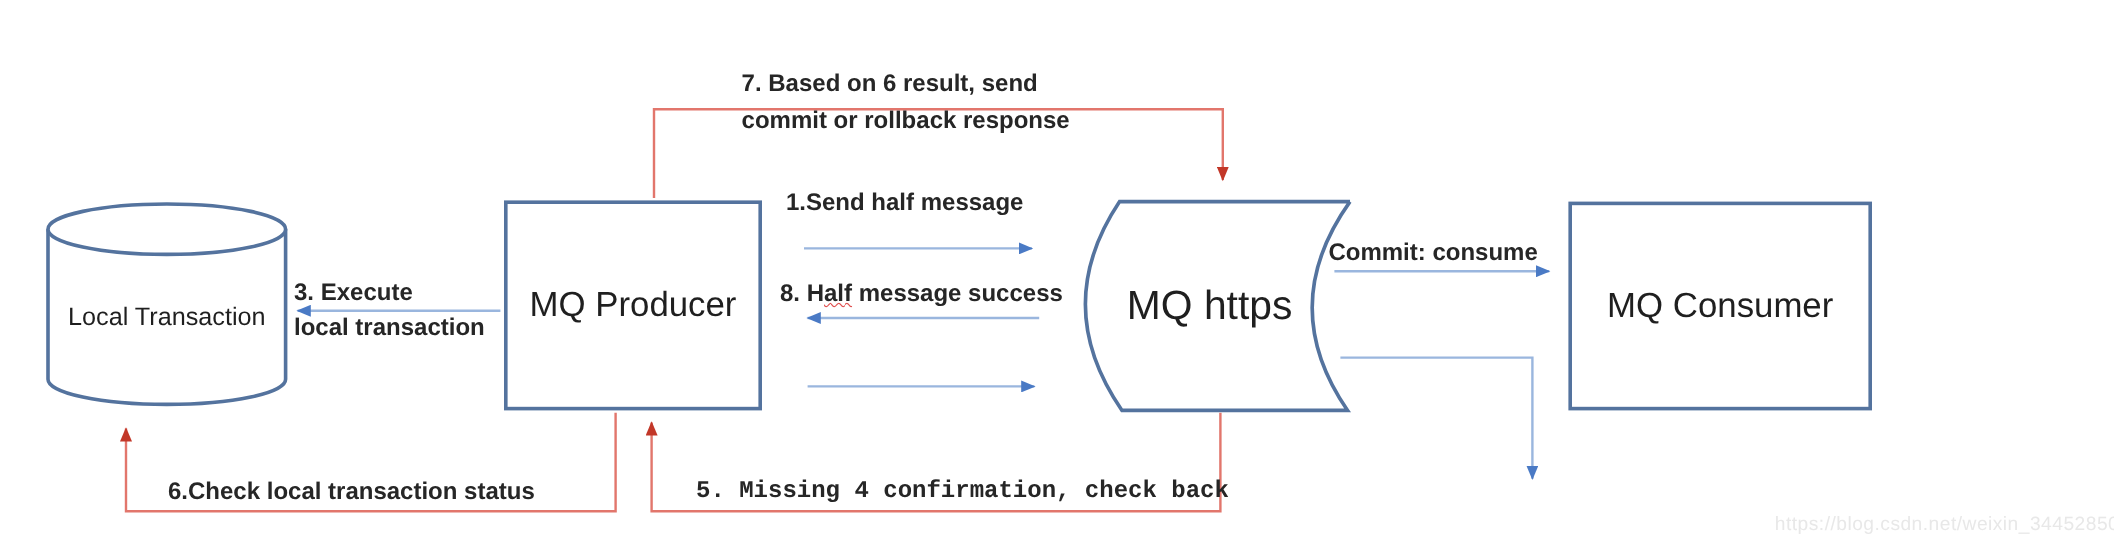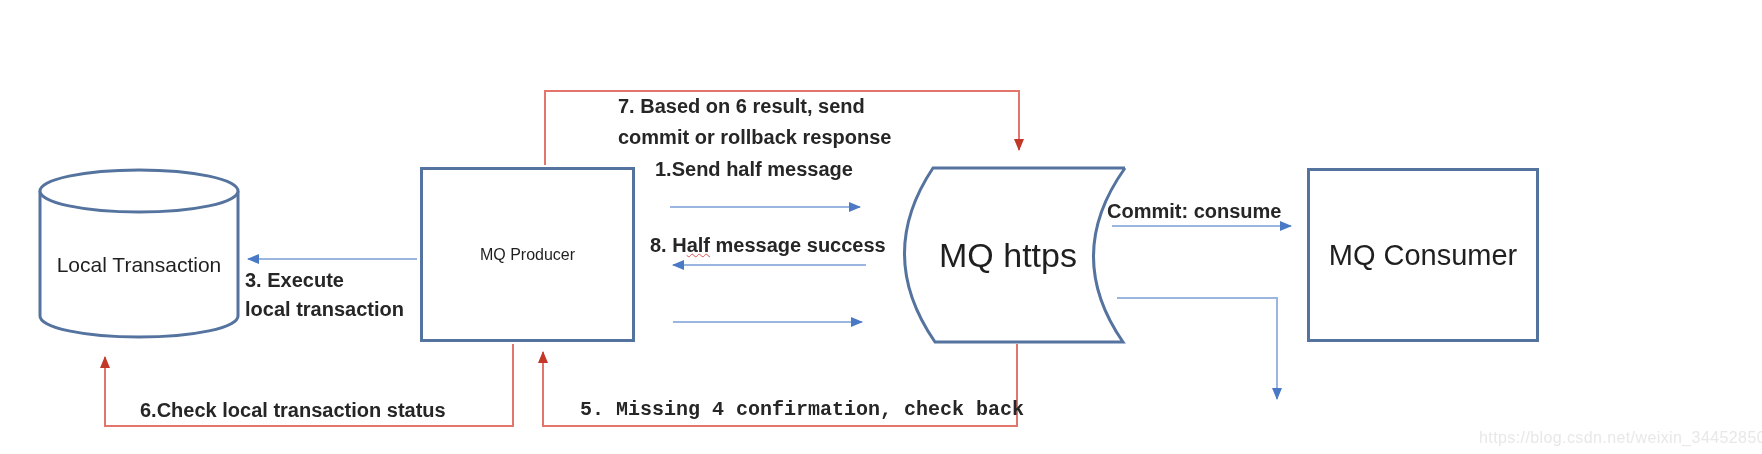--- a/index.html
+++ b/index.html
@@ -14,42 +14,42 @@
     color:#1f1f1f;
   }
   .node-label {
     position:absolute; display:flex; align-items:center; justify-content:center;
     color:#1f1f1f; white-space:nowrap;
   }
   .lbl {
     position:absolute; color:#262626; font-weight:700; font-size:20px;
     line-height:24px; white-space:nowrap;
   }
-  .lbl.two-line { line-height:31px;margin-top:36px; }
+  .lbl.two-line { line-height:31px; }
   .lbl.three-part .wavy {
     text-decoration-line: underline;
     text-decoration-style: wavy;
     text-decoration-color:#e05252;
     text-decoration-thickness:1px;
   }
   .watermark {
     position:absolute; left:1479px; top:429px; font-size:16px; color:#e8e8e8;
     font-weight:400; letter-spacing:0.4px; white-space:nowrap;
   }
 </style>
 </head>
 <body>
 
 <div class="canvas">
 
-  <div class="box" style="left:420px; top:167px; width:215px; height:175px; font-size:16px;">
+  <div class="box" style="left:420px; top:167px; width:215px; height:175px; font-size:29px;">
     <span>MQ Producer</span>
   </div>
 
-  <div class="box" style="left:1307px; top:168px; width:232px; height:174px; font-size:29px;">
+  <div class="box" style="left:1307px; top:168px; width:253px; height:174px; font-size:29px;">
     <span>MQ Consumer</span>
   </div>
 
   <svg class="layer" viewBox="0 0 1762 454">
     <defs>
       <marker id="mblue" markerWidth="6.5" markerHeight="5" refX="5.5" refY="2.5" orient="auto">
         <path d="M0,0 L6,2.5 L0,5 Z" fill="#4a7ac5"></path>
       </marker>
       <marker id="mred" markerWidth="6.5" markerHeight="5" refX="5.5" refY="2.5" orient="auto">
         <path d="M0,0 L6,2.5 L0,5 Z" fill="#c23728"></path>

